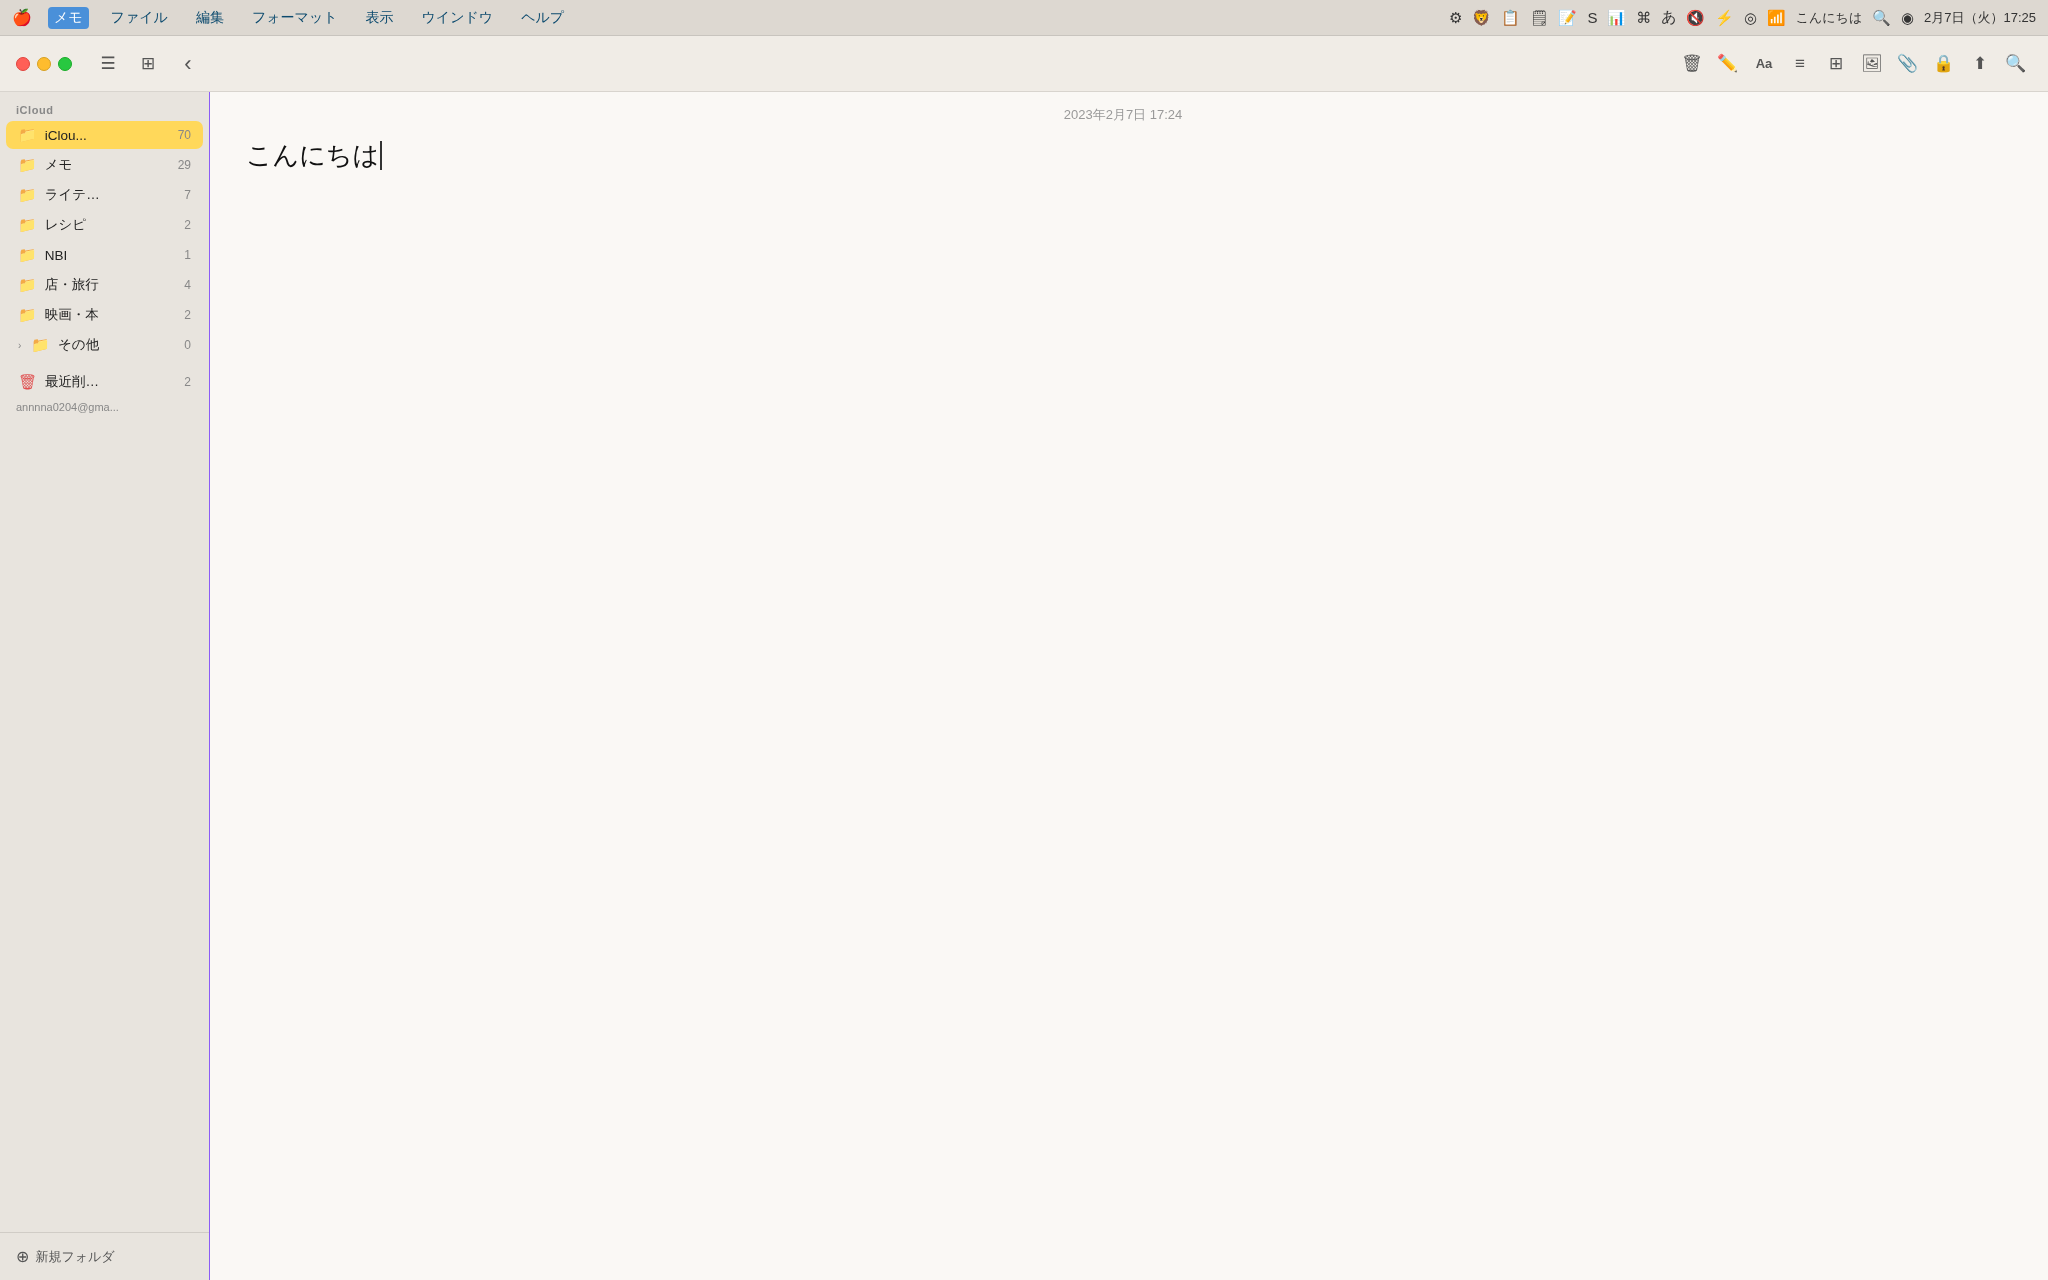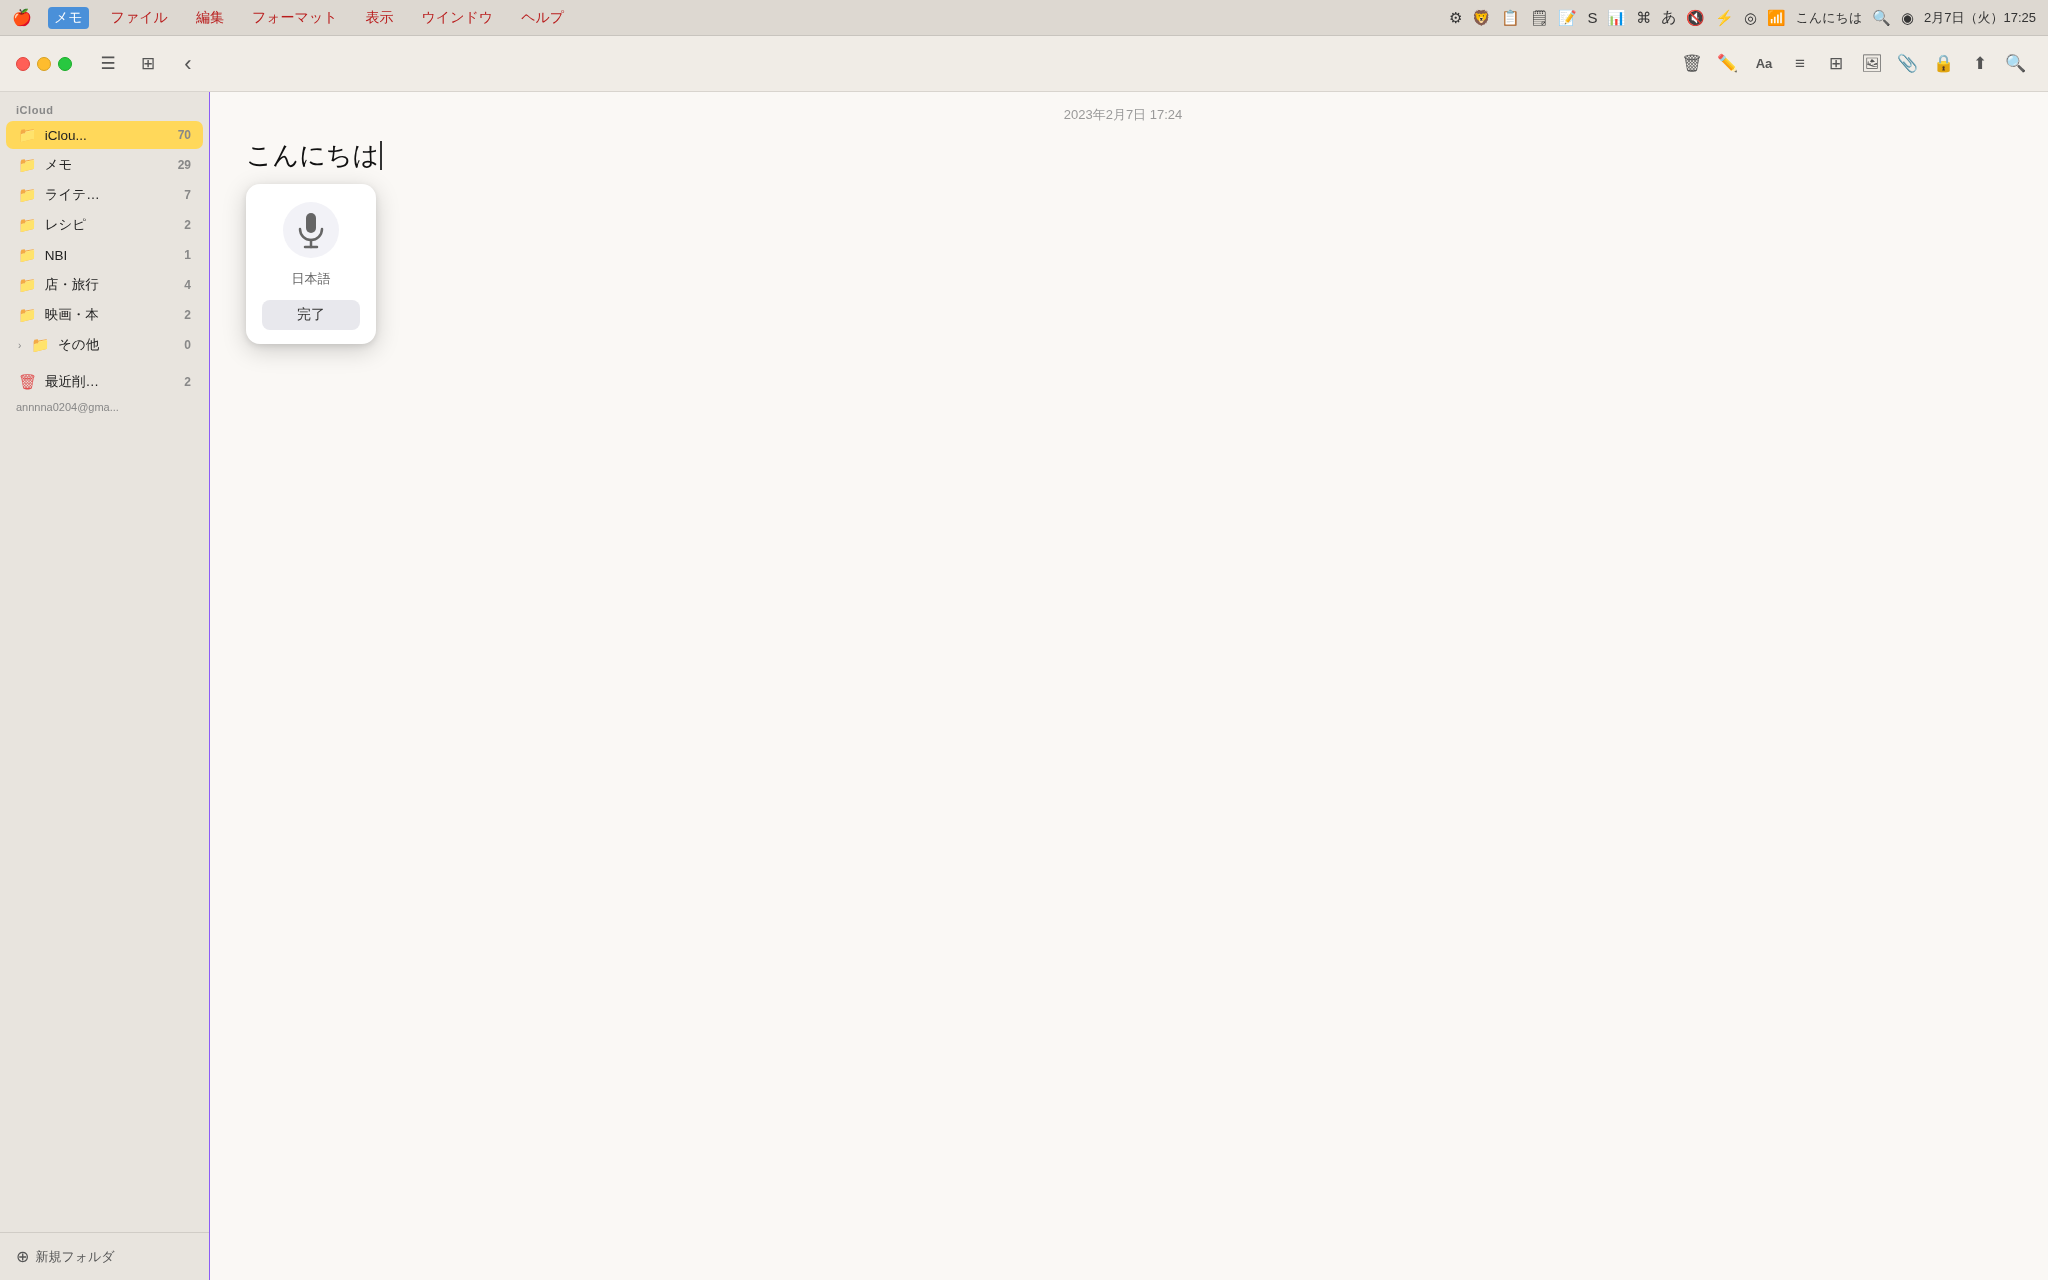--- a/index.html
+++ b/index.html
@@ -28,21 +28,21 @@
       display: flex;
       align-items: center;
       gap: 16px;
     }
     .apple-logo {
       font-size: 16px;
       color: #333;
     }
     .menu-item {
       font-size: 14px;
-      color: #b91c1c;
+      color: #0c4a6e;
       cursor: pointer;
       padding: 2px 6px;
       border-radius: 4px;
     }
     .menu-item.active {
       background: #4a90d9;
       color: white;
     }
     .menubar-right {
       display: flex;
@@ -161,21 +161,20 @@
       flex: 1;
       overflow: hidden;
       text-overflow: ellipsis;
       white-space: nowrap;
     }
     .sidebar-item .item-count {
       font-size: 12px;
       color: #888;
       min-width: 16px;
       text-align: right;
-      font-weight: bold;
     }
     .sidebar-item .chevron {
       font-size: 10px;
       color: #888;
       margin-right: 2px;
     }
 
     .sidebar-bottom {
       margin-top: auto;
       padding: 10px 12px;
@@ -439,28 +438,16 @@
         </button>
       </div>
     </div>
 
     <div class="note-content">
       <div class="note-date">2023年2月7日 17:24</div>
       <div class="note-body">
         <span>こんにちは</span><span class="cursor-line"></span>
 
         
-        <div class="dictation-popup">
-          <div class="mic-icon-container">
-            <svg width="32" height="38" viewBox="0 0 32 38" fill="none" xmlns="http://www.w3.org/2000/svg">
-              <rect x="11" y="2" width="10" height="20" rx="5" fill="#666"></rect>
-              <path d="M5 18c0 6.075 4.925 11 11 11s11-4.925 11-11" stroke="#666" stroke-width="2.5" stroke-linecap="round" fill="none"></path>
-              <line x1="16" y1="29" x2="16" y2="36" stroke="#666" stroke-width="2.5" stroke-linecap="round"></line>
-              <line x1="10" y1="36" x2="22" y2="36" stroke="#666" stroke-width="2.5" stroke-linecap="round"></line>
-            </svg>
-          </div>
-          <span class="dict-lang">日本語</span>
-          <button class="dict-done-btn">完了</button>
-        </div>
       </div>
     </div>
   </div>
 </div>
 
 </body></html>

